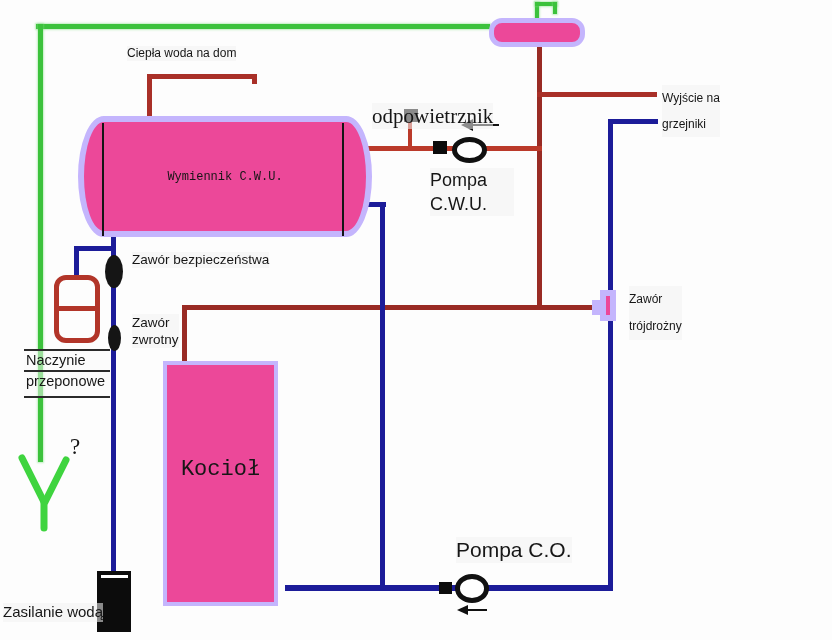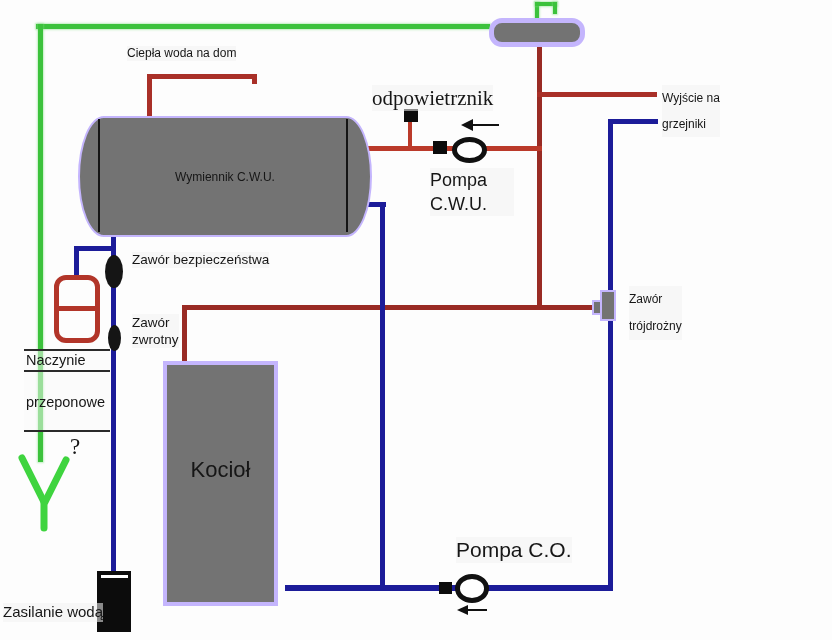--- a/index.html
+++ b/index.html
@@ -12,21 +12,21 @@
   .pipe{position:absolute;}
   .g{background:#3cc23c;box-shadow:0 0 2px 1px rgba(120,220,120,.45);}
   .r{background:#a93028;}
   .rd{background:#992b24;}
   .rb{background:#bb3a2a;}
   .b{background:#1c1c99;}
   .label{position:absolute;white-space:pre-line;line-height:1.25;background:rgba(243,243,243,.55);}
   .sans20{font-size:12px;}
   .small{font-size:13.5px;line-height:16px;}
   .serif{font-family:"Liberation Serif", serif;}
-  .device{position:absolute;background:#737373;border:2px solid #c4b5fd;box-sizing:border-box;}
+  .device{position:absolute;background:#ec4899;border:6px solid #c4b5fd;box-sizing:border-box;font-family:Liberation Mono, monospace;}
   .blacksq{position:absolute;background:#0c0c0c;}
   .pumpring{position:absolute;background:#fff;border:5px solid #111;border-radius:50%;box-sizing:border-box;}
   .valve-oval{position:absolute;background:#151515;border-radius:50%;}
   svg{position:absolute;overflow:visible;}
 </style>
 </head>
 <body>
 
 <div class="pipe g" style="left:36px;top:24px;width:454px;height:5px;"></div>
 <div class="pipe g" style="left:38px;top:24px;width:5px;height:438px;"></div>
@@ -95,36 +95,36 @@
 
 <div class="blacksq" style="left:439px;top:582px;width:13px;height:12px;"></div>
 <div class="pumpring" style="left:455px;top:574px;width:34px;height:29px;"></div>
 <svg style="left:455px;top:603px;" width="34" height="14" viewBox="0 0 34 14">
   <line x1="32" y1="7" x2="7" y2="7" stroke="#111" stroke-width="2"></line>
   <polygon points="13,2 2,7 13,12" fill="#111"></polygon>
 </svg>
 
 <div class="label sans20" style="left:127px;top:46px;">Ciepła woda na dom</div>
 
-<div class="label serif" style="left:372px;top:85px;font-size:21px;">odpowietrznik</div>
+<div class="label serif" style="left:372px;top:103px;font-size:21px;">odpowietrznik</div>
 
 <div class="label sans20" style="left:662px;top:85px;line-height:26px;">Wyjście na
 grzejniki</div>
 
 <div class="label" style="left:430px;top:168px;width:84px;text-align:left;font-size:18px;line-height:24px;">Pompa
 C.W.U.</div>
 
 <div class="label small" style="left:132px;top:252px;">Zawór bezpieczeństwa</div>
 
 <div class="label small" style="left:132px;top:314px;line-height:17px;">Zawór
 zwrotny</div>
 
 <div class="abs" style="left:24px;top:349px;width:86px;border-top:2px solid #2a2a2a;font-size:14.5px;line-height:17px;background:rgba(250,250,250,.5);">
   <span style="display:block;border-bottom:2px solid #2a2a2a;padding:1px 16px 1px 2px;">Naczynie</span>
-  <span style="display:block;border-bottom:2px solid #2a2a2a;padding:1px 0 19px 2px;margin-top:21px;">przeponowe</span>
+  <span style="display:block;border-bottom:2px solid #2a2a2a;padding:1px 0 6px 2px;">przeponowe</span>
 </div>
 
 <div class="label sans20" style="left:629px;top:286px;line-height:27px;">Zawór
 trójdrożny</div>
 
 <div class="label" style="left:456px;top:537px;font-size:21px;">Pompa C.O.</div>
 
 <div class="label" style="left:3px;top:603px;font-size:15px;">Zasilanie wodą</div>
 
 <div class="label serif" style="left:70px;top:433px;font-size:23px;background:transparent;">?</div>

